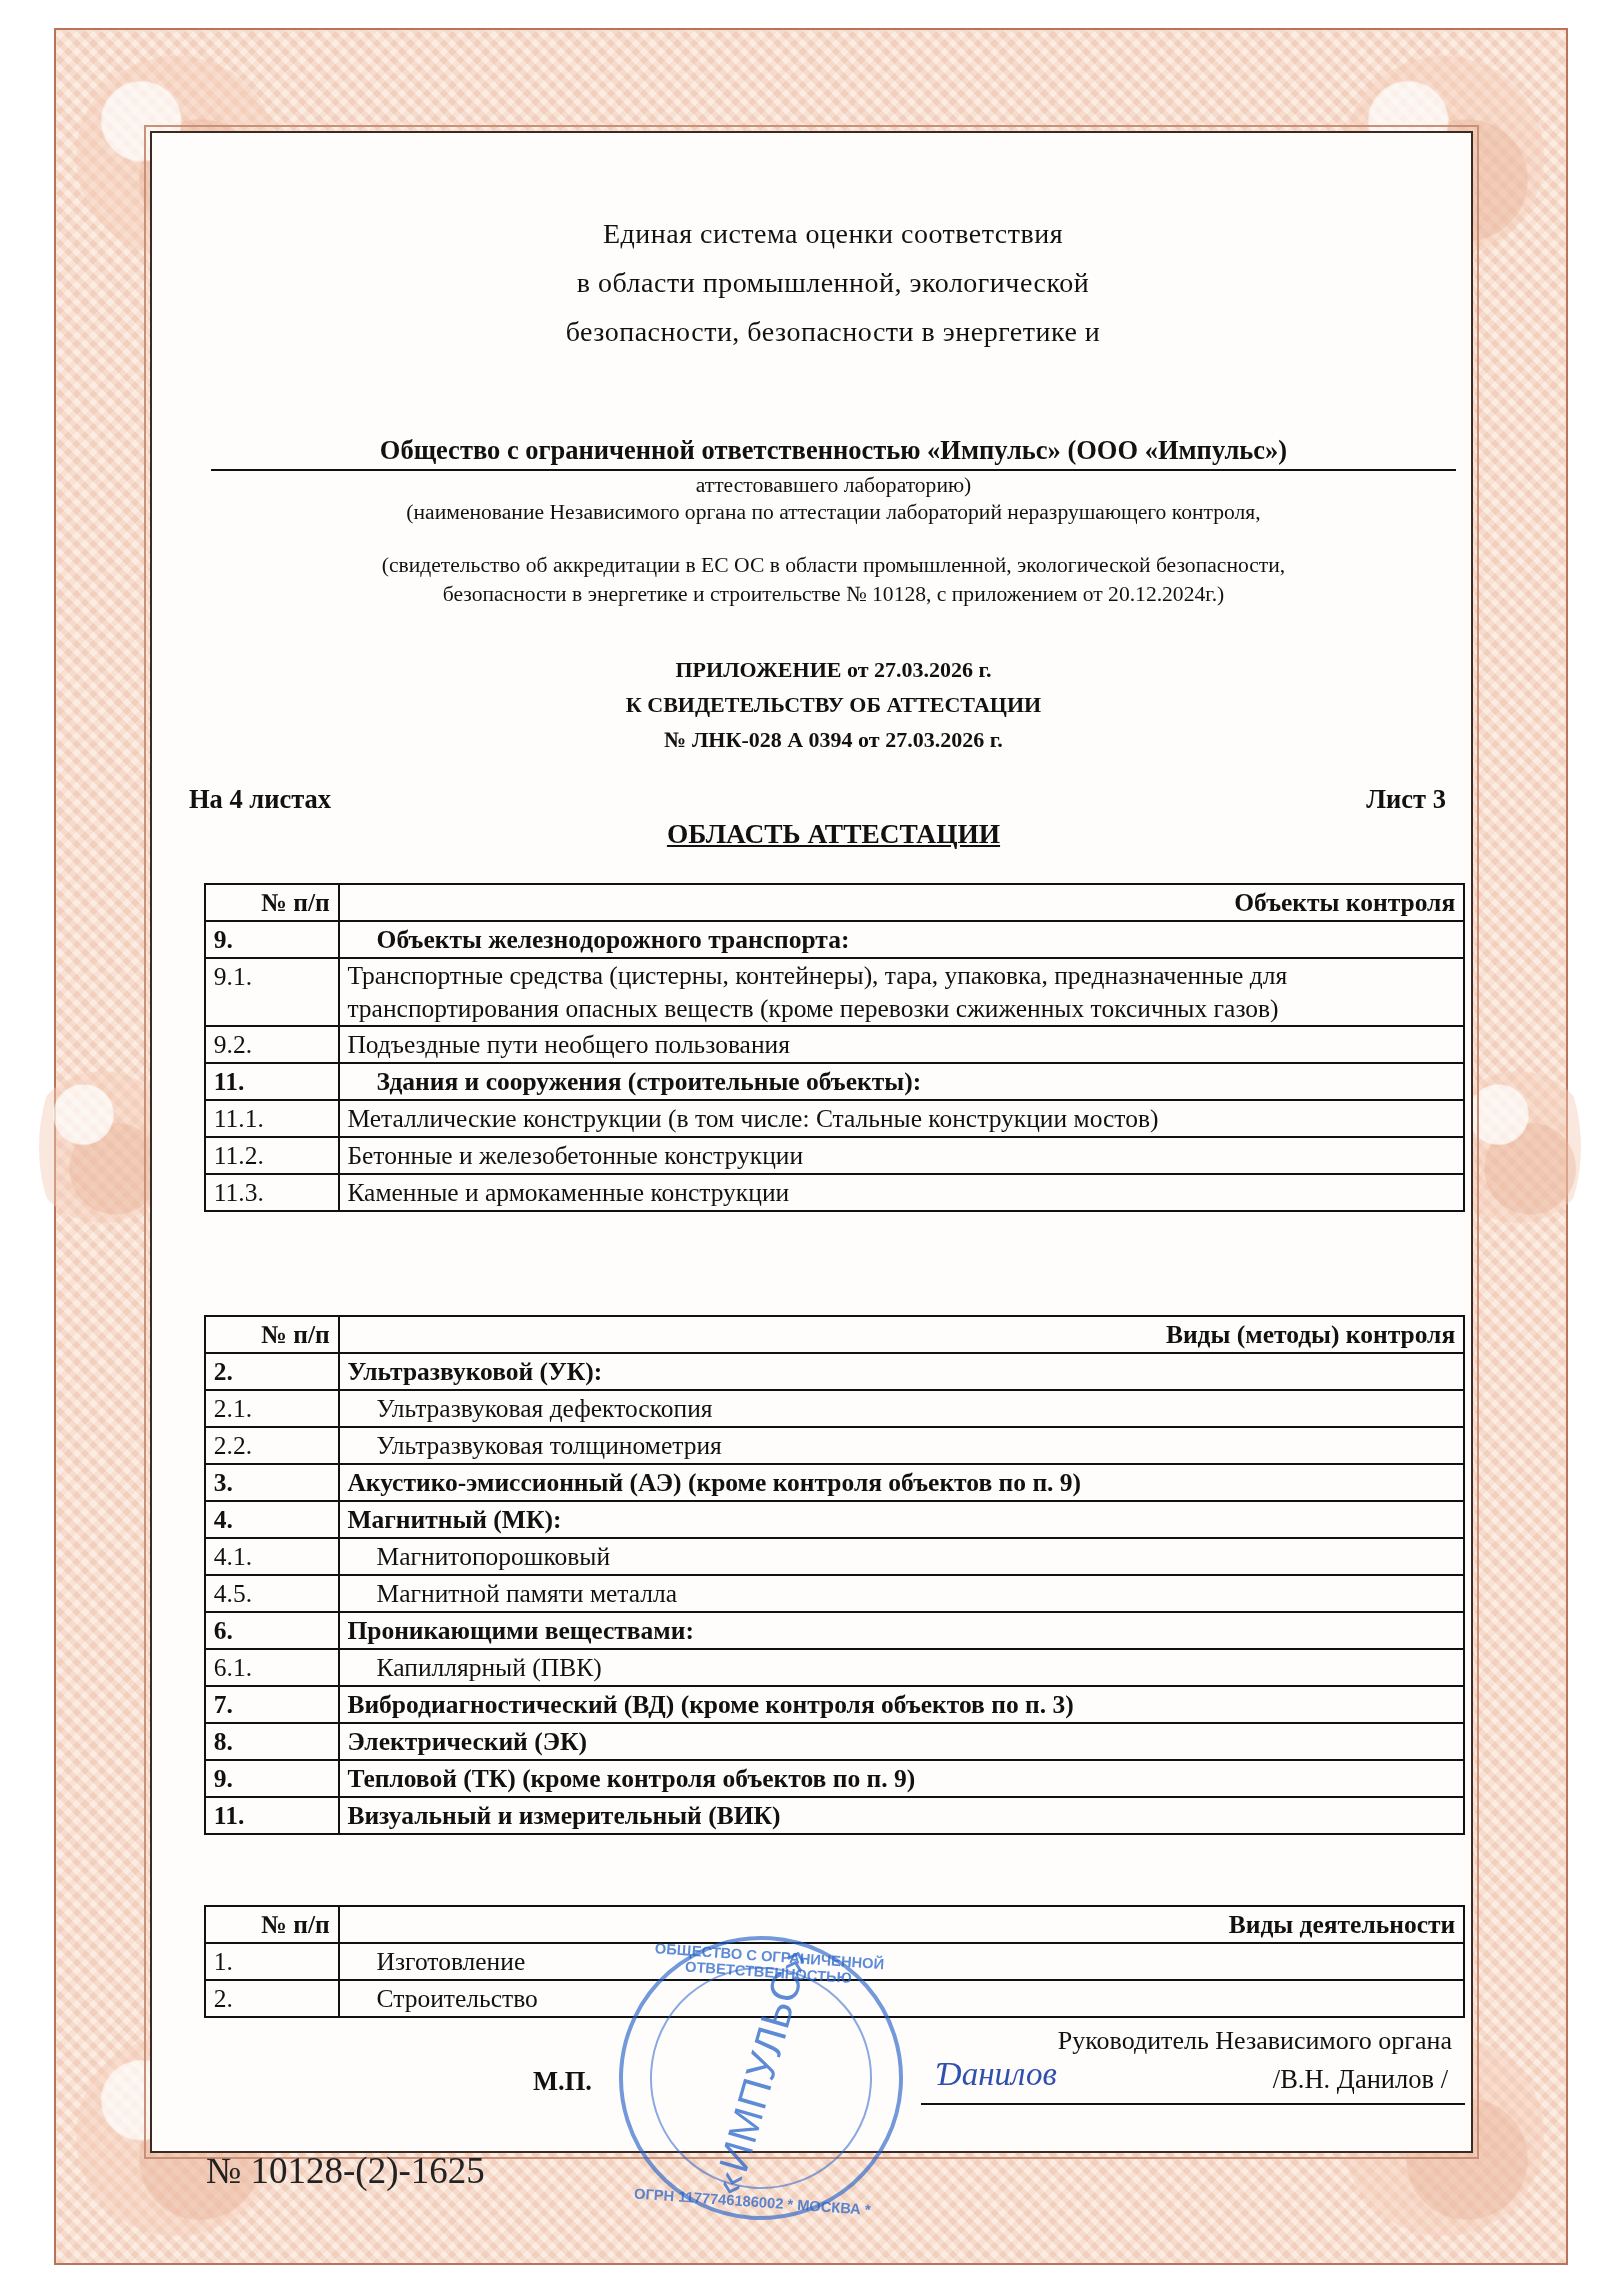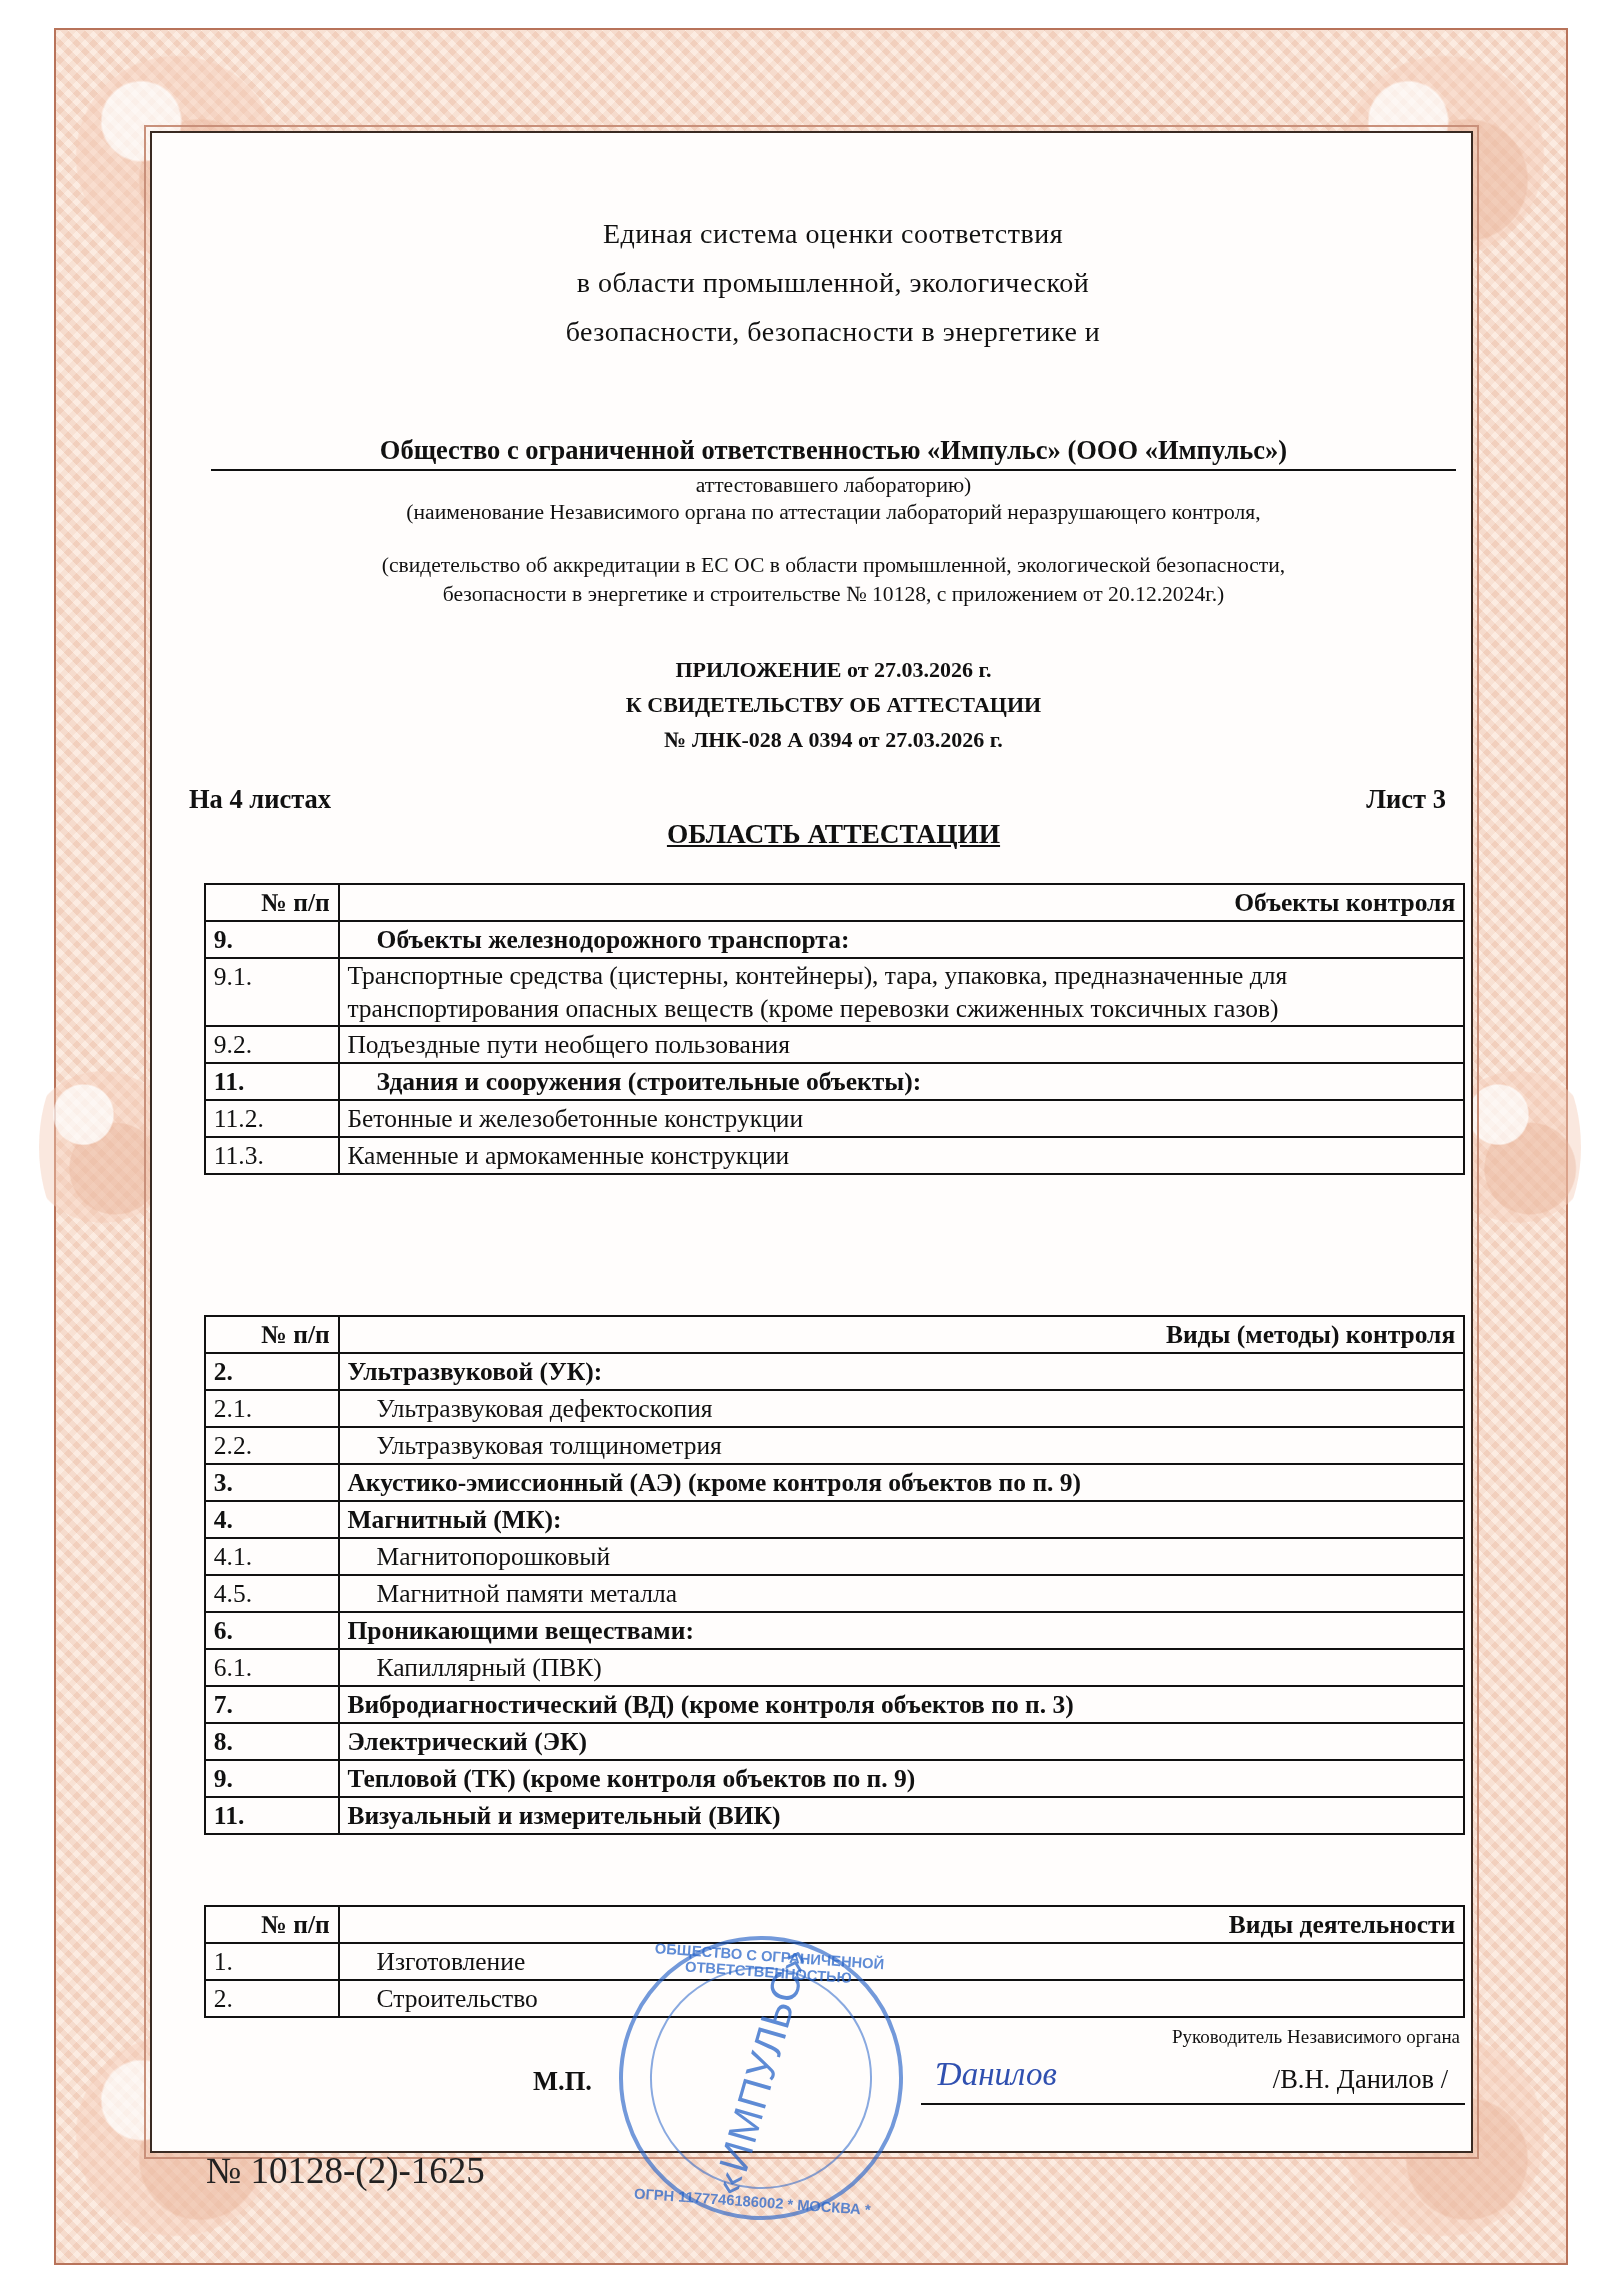--- a/index.html
+++ b/index.html
@@ -114,21 +114,21 @@
     font-family: "Liberation Sans", "DejaVu Sans", sans-serif;
     font-size: 14.7px; color: rgba(40,100,200,0.75); font-weight: bold;
   }
   .stamp-ring.top { top: 7.8px; }
   .stamp-ring.bottom { bottom: 5.9px; }
 
   .mp {
     position: absolute; left: 533px; top: 2066px; font-size: 26.5px; font-weight: bold;
   }
   .head-title {
-    position: absolute; right: 160px; top: 2026px; font-size: 19px;
+    position: absolute; right: 168px; top: 2026px; font-size: 26px;
   }
   .sign-line {
     position: absolute; left: 921px; width: 544px; top: 2066px; height: 37px;
     border-bottom: 2px solid #111;
   }
   .signature {
     position: absolute; left: 936px; top: 2056px; font-size: 33px;
     font-family: Liberation Serif, serif; font-style: italic; color: #3050b0;
   }
   .signer-name {
@@ -196,20 +196,24 @@
     </tr>
     <tr>
       <td class="num">9.2.</td>
       <td>Подъездные пути необщего пользования</td>
     </tr>
     <tr class="bold">
       <td class="num">11.</td>
       <td class="ind">Здания и сооружения (строительные объекты):</td>
     </tr>
     <tr>
+      <td class="num">11.1.</td>
+      <td>Металлические конструкции (в том числе: Стальные конструкции мостов)</td>
+    </tr>
+    <tr>
       <td class="num">11.2.</td>
       <td>Бетонные и железобетонные конструкции</td>
     </tr>
     <tr>
       <td class="num">11.3.</td>
       <td>Каменные и армокаменные конструкции</td>
     </tr>
   </tbody>
     </table>
 

